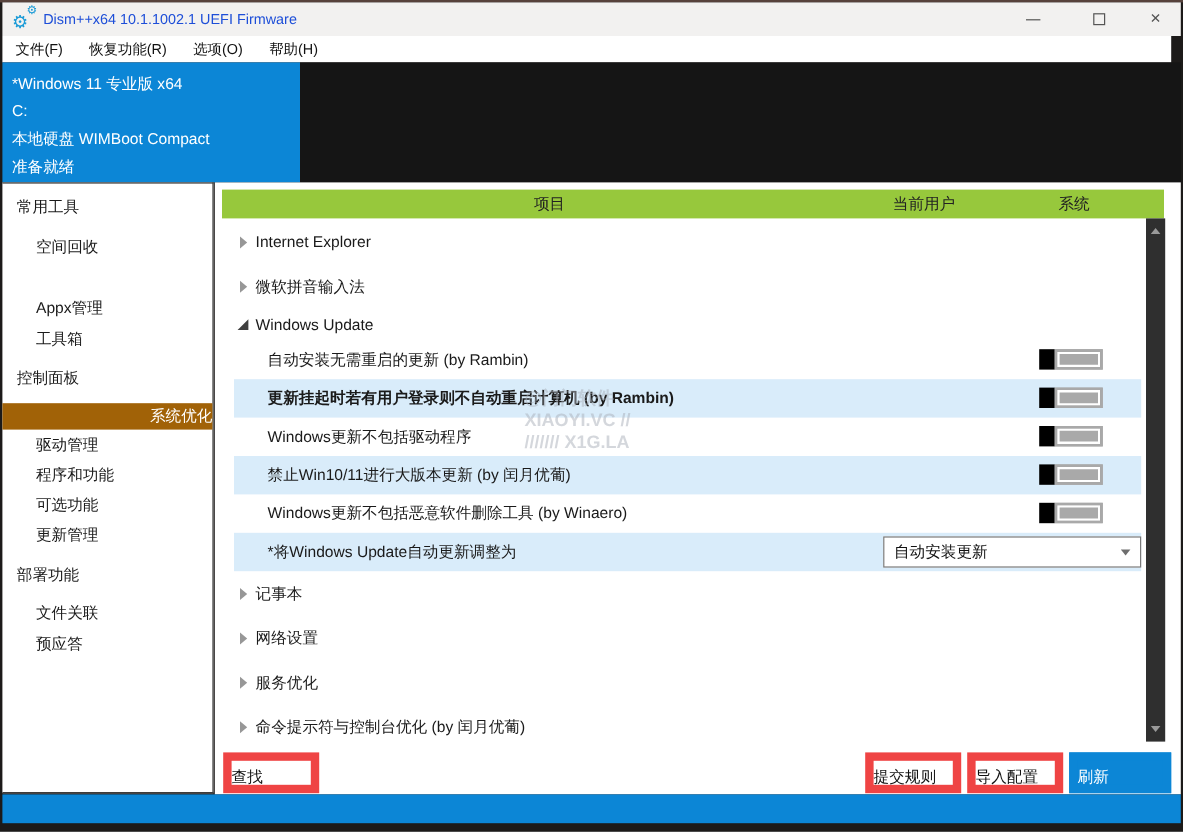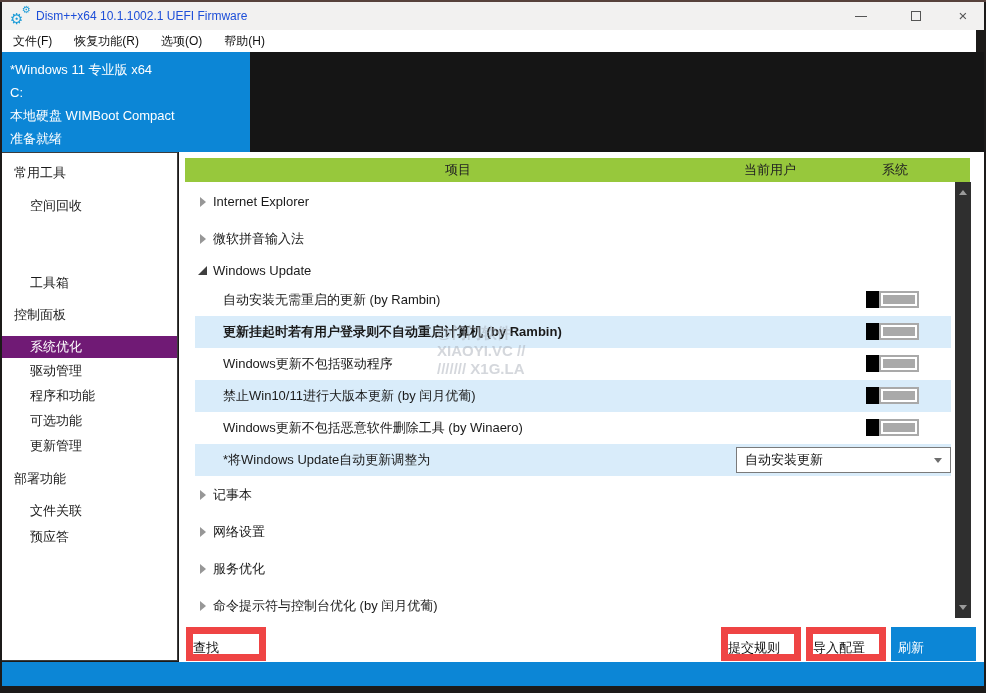--- a/index.html
+++ b/index.html
@@ -30,21 +30,21 @@
   .session div { font-size:13px; line-height:23px; white-space:nowrap; }
   .session-right { position:absolute; left:250px; top:52px; width:734px; height:100px; background:#151515; }
 
   
   .sidebar { position:absolute; left:2px; top:152px; width:176px; height:509px; background:#fff;
              border-top:1px solid #3c3c3c; border-right:1px solid #3c3c3c; border-bottom:1px solid #3c3c3c; }
   .side-row { position:absolute; left:0; width:175px; height:22px; line-height:22px; font-size:13px;
               color:#1a1a1a; white-space:nowrap; cursor:default; }
   .side-group { padding-left:12px; }
   .side-item  { padding-left:28px; }
-  .side-item.selected { background:#701a75; color:#ffffff; }
+  .side-item.selected { background:#a16207; color:#ffffff;text-align:right; }
 
   
   .content { position:absolute; left:179px; top:152px; width:805px; height:510px; background:#ffffff; }
   .grid-header { position:absolute; left:6px; top:6px; width:785px; height:24px; background:#97c83c; }
   .col-label { position:absolute; top:0; height:24px; line-height:24px; font-size:13px; color:#222;
                transform:translateX(-50%); white-space:nowrap; }
 
   .tree-row { position:absolute; left:16px; width:756px; cursor:default; }
   .tree-row.stripe { background:#d9ecfa; }
   .tree-label { position:absolute; top:0; font-size:13px; color:#1a1a1a; white-space:nowrap; }
@@ -112,20 +112,21 @@
       <div>*Windows 11 专业版 x64</div>
       <div>C:</div>
       <div>本地硬盘 WIMBoot Compact</div>
       <div>准备就绪</div>
     </div>
   <div class="session-right"></div>
 
   <div class="sidebar">
       <div class="side-row side-group" style="top: 9px;">常用工具</div>
       <div class="side-row side-item" style="top: 42px;">空间回收</div>
+      <div class="side-row side-item" style="top: 93px;">Appx管理</div>
       <div class="side-row side-item" style="top: 119px;">工具箱</div>
       <div class="side-row side-group" style="top: 151px;">控制面板</div>
       <div class="side-row side-item selected" style="top: 183px;">系统优化</div>
       <div class="side-row side-item" style="top: 207px;">驱动管理</div>
       <div class="side-row side-item" style="top: 232px;">程序和功能</div>
       <div class="side-row side-item" style="top: 257px;">可选功能</div>
       <div class="side-row side-item" style="top: 282px;">更新管理</div>
       <div class="side-row side-group" style="top: 315px;">部署功能</div>
       <div class="side-row side-item" style="top: 347px;">文件关联</div>
       <div class="side-row side-item" style="top: 373px;">预应答</div>

